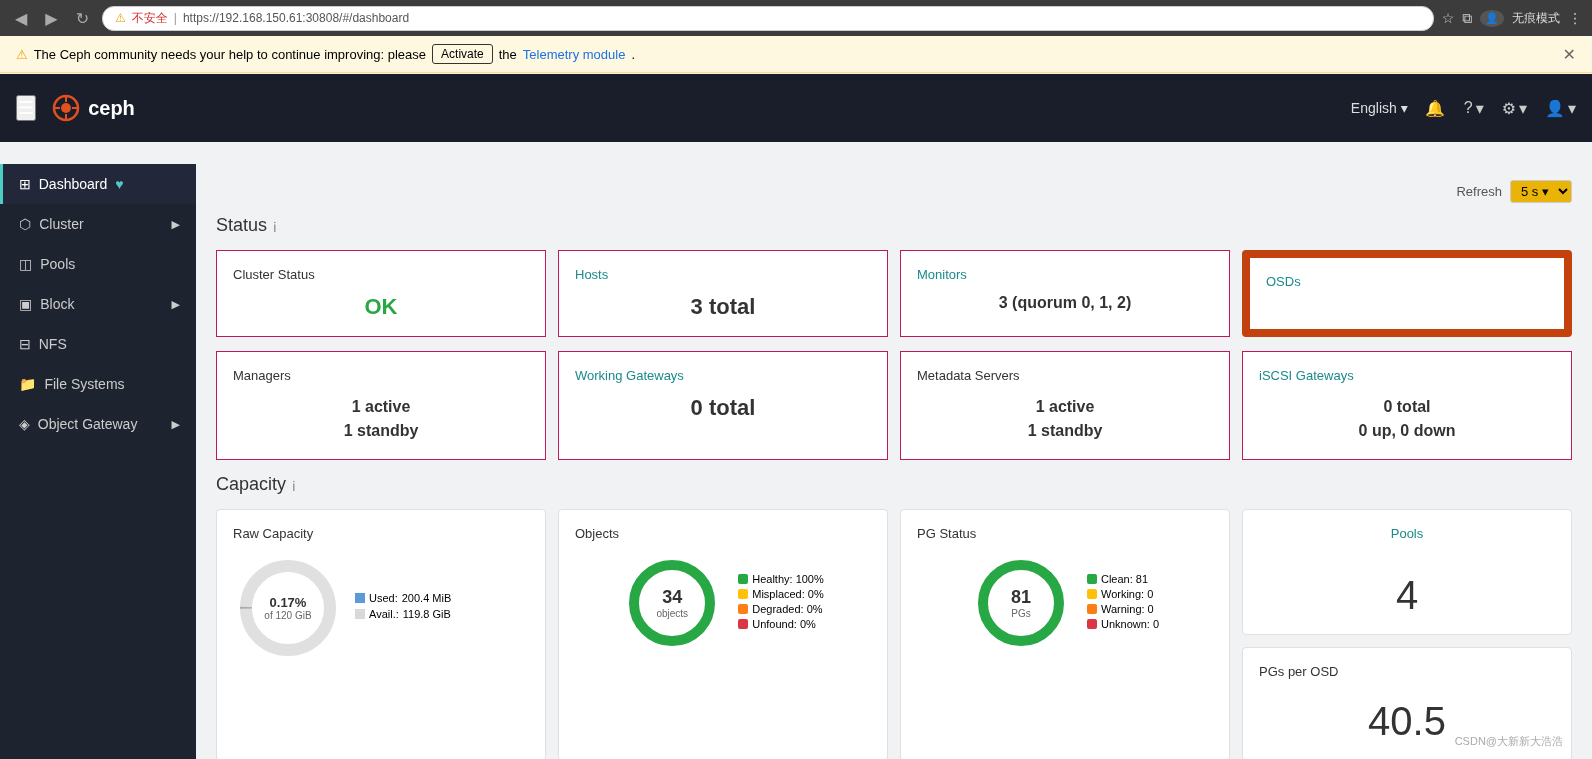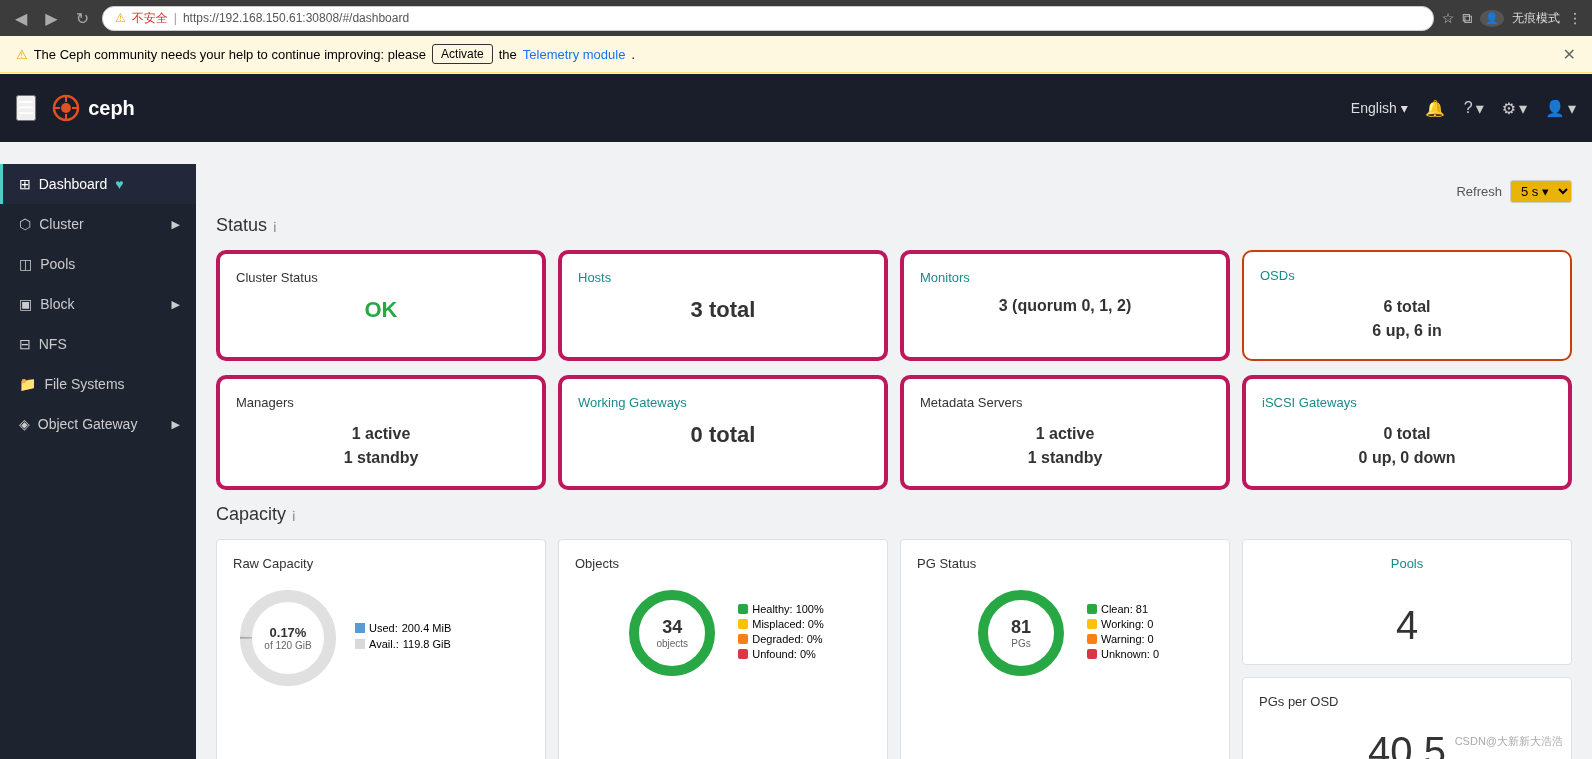--- a/index.html
+++ b/index.html
@@ -134,42 +134,42 @@
 
     
     .cards-grid {
       display: grid;
       grid-template-columns: repeat(4, 1fr);
       gap: 12px;
       margin-bottom: 14px;
     }
     .card {
       background: #fff;
-      border-radius: 10px;
+      border-radius: 0;
       padding: 16px;
-      border: 4px solid #be185d;
+      border: 1px solid #be185d;
     }
     .card-title {
       font-size: 13px;
       color: #333;
       margin-bottom: 12px;
       font-weight: 500;
     }
     .card-title.link { color: #1a8a8a; cursor: pointer; }
     .card-value {
       font-size: 22px;
       font-weight: 600;
       color: #333;
       text-align: center;
     }
     .card-value.green { color: #28a745; }
     .card-value.small { font-size: 16px; line-height: 1.5; }
     .card-bordered {
-      border: 2px solid #c2410c;
-      border-radius: 10px;
+      border: 8px solid #c2410c;
+      border-radius: 4px;
     }
 
     
     .capacity-grid {
       display: grid;
       grid-template-columns: repeat(4, 1fr);
       gap: 12px;
     }
     .capacity-card {
       background: #fff;
@@ -311,24 +311,20 @@
         <div class="card-value card-center" data-name="hosts-value">3 total</div>
       </div>
 
       <div class="card" data-name="monitors-card">
         <div class="card-title link" data-name="monitors-title">Monitors</div>
         <div class="card-value card-center" style="font-size:16px;" data-name="monitors-value">3 (quorum 0, 1, 2)</div>
       </div>
 
       <div class="card card-bordered" data-name="osds-card">
         <div class="card-title link" data-name="osds-title">OSDs</div>
-        <div class="card-value card-center small" data-name="osds-value">
-          <div>6 total</div>
-          <div>6 up, 6 in</div>
-        </div>
       </div>
     </div>
 
     <div class="cards-grid" data-name="status-cards-row2">
 
       <div class="card" data-name="managers-card">
         <div class="card-title" data-name="managers-title">Managers</div>
         <div class="card-value card-center small" data-name="managers-value">
           <div>1 active</div>
           <div>1 standby</div>

